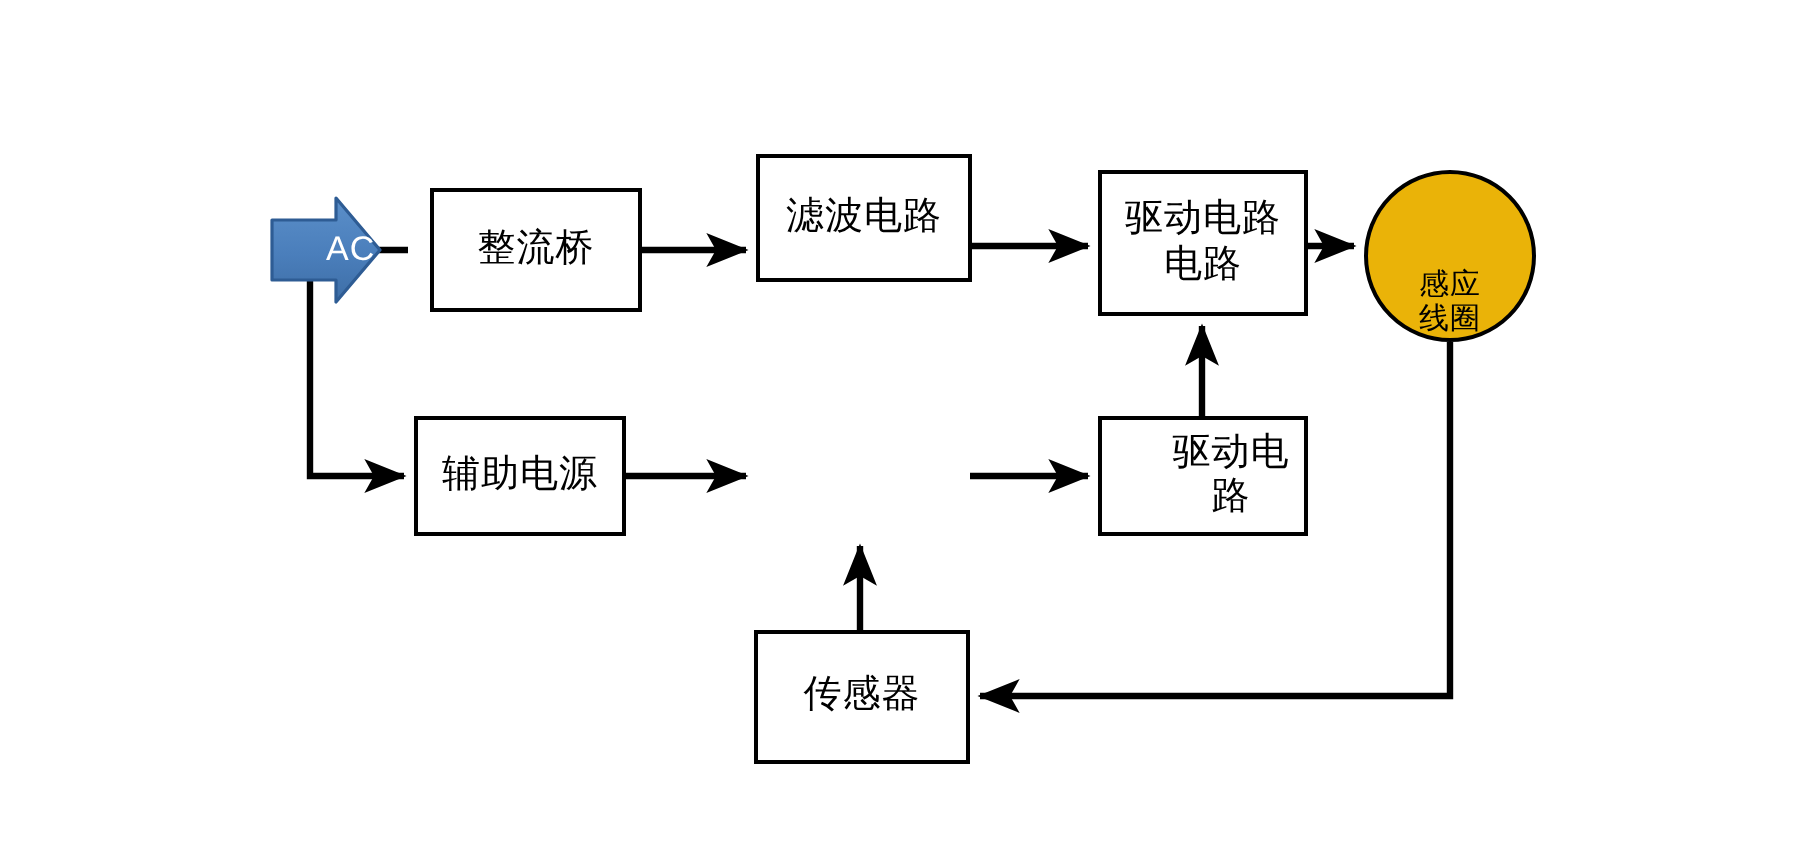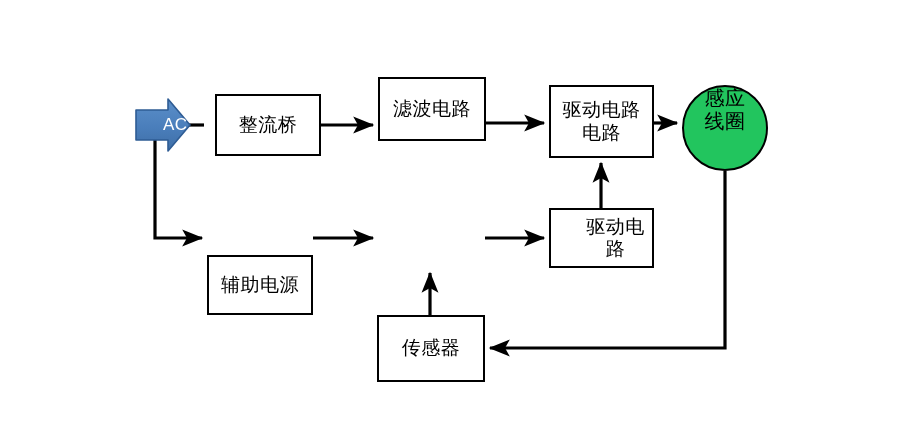--- a/index.html
+++ b/index.html
@@ -36,30 +36,30 @@
     color: #000000;
     font-family: "Liberation Serif", "DejaVu Serif", serif;
     font-size: 19px;
     line-height: 1.18;
     letter-spacing: 0.5px;
     z-index: 3;
   }
   .node-circle {
     position: absolute;
     box-sizing: border-box;
-    background: #22c55e;
+    background: #eab308;
     border: 2px solid #000000;
     border-radius: 50%;
     display: flex;
-    align-items: flex-start;
+    align-items: flex-end;
     justify-content: center;
     text-align: center;
     color: #000000;
     font-family: "Liberation Serif", "DejaVu Serif", serif;
-    font-size: 20px;
+    font-size: 15px;
     line-height: 1.15;
     letter-spacing: 0.5px;
     z-index: 3;
   }
   .node-label {
     display: block;
     white-space: pre-line;
   }
   .ac-text {
     position: absolute;
@@ -131,21 +131,21 @@
   <div class="node-box" style="left:549px; top:85px; width:105px; height:73px;">
     <span class="node-label">驱动电路
 电路</span>
   </div>
 
   <div class="node-circle" style="left:682px; top:85px; width:86px; height:86px;">
     <span class="node-label">感应
 线圈</span>
   </div>
 
-  <div class="node-box" style="left:207px; top:208px; width:106px; height:60px;margin-top:47px;">
+  <div class="node-box" style="left:207px; top:208px; width:106px; height:60px;">
     <span class="node-label">辅助电源</span>
   </div>
 
 
   <div class="node-box" style="left:549px; top:208px; width:105px; height:60px;padding-left:28px;">
     <span class="node-label">驱动电路</span>
   </div>
 
   <div class="node-box" style="left:377px; top:315px; width:108px; height:67px;">
     <span class="node-label">传感器</span>

